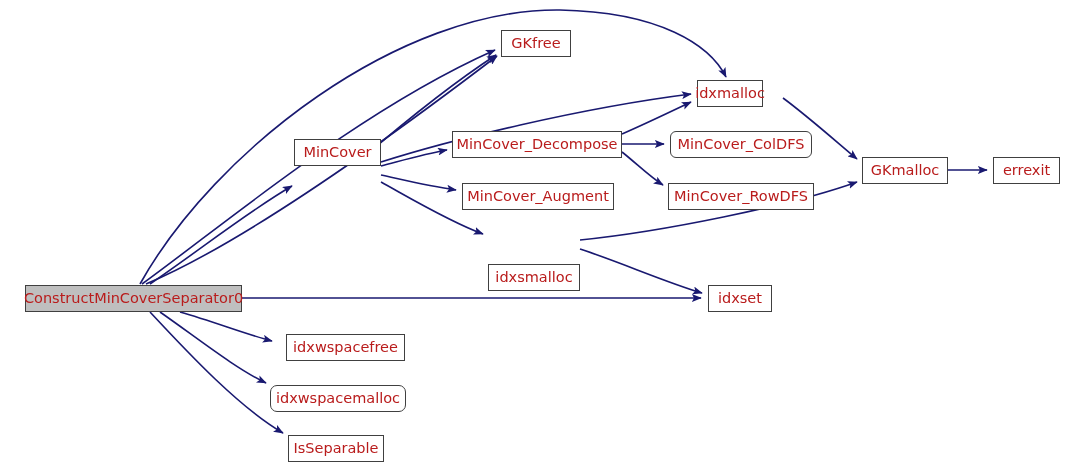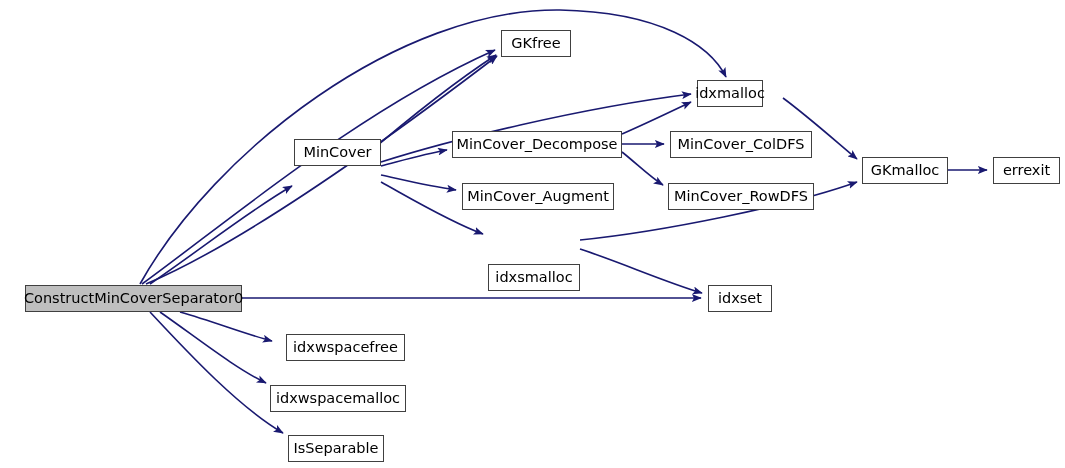--- a/index.html
+++ b/index.html
@@ -9,21 +9,21 @@
     background:#ffffff;
     font-family:"DejaVu Sans","Liberation Sans",sans-serif;
     overflow:hidden;
   }
   #edges{position:absolute;left:0;top:0;width:1065px;height:468px;}
   .node{
     position:absolute;
     box-sizing:border-box;
     border:1px solid #404040;
     background:#ffffff;
-    color:#000000;
+    color:#b91c1c;
     font-size:14.5px;
     line-height:1;
     display:flex;
     align-items:center;
     justify-content:center;
     white-space:nowrap;
     z-index:5;
   }
   .node.highlight{
     background:#bfbfbf;
@@ -63,24 +63,24 @@
         <path d="M 580,240 C 660,232 790,206 857,182" marker-end="url(#ah)" stroke="#191970"></path>
         <path d="M 580,249 C 620,262 665,282 702,293" marker-end="url(#ah)" stroke="#191970"></path>
       </g>
   </svg>
   <div id="node-layer">
       <div class="node highlight" style="left: 4px; top: 285px; width: 217px; height: 27px;">ConstructMinCoverSeparator0</div>
       <div class="node" style="left: 294px; top: 139px; width: 87px; height: 27px;">MinCover</div>
       <div class="node" style="left: 501px; top: 30px; width: 70px; height: 27px;">GKfree</div>
       <div class="node" style="left: 697px; top: 80px; width: 66px; height: 27px;">idxmalloc</div>
       <div class="node" style="left: 452px; top: 131px; width: 170px; height: 27px;">MinCover_Decompose</div>
-      <div class="node" style="left: 670px; top: 131px; width: 142px; height: 27px;">MinCover_ColDFS</div>
+      <div class="node" style="left: 670px; top: 131px; width: 142px; height: 27px; border-radius: 6px;">MinCover_ColDFS</div>
       <div class="node" style="left: 668px; top: 183px; width: 146px; height: 27px;">MinCover_RowDFS</div>
       <div class="node" style="left: 462px; top: 183px; width: 152px; height: 27px;">MinCover_Augment</div>
       <div class="node" style="left: 862px; top: 157px; width: 86px; height: 27px;">GKmalloc</div>
       <div class="node" style="left: 993px; top: 157px; width: 67px; height: 27px;">errexit</div>
       <div class="node" style="left: 488px; top: 233px; width: 92px; height: 27px; margin-top: 31px;">idxsmalloc</div>
       <div class="node" style="left: 708px; top: 285px; width: 64px; height: 27px;">idxset</div>
       <div class="node" style="left: 278px; top: 334px; width: 119px; height: 27px; margin-left: 8px;">idxwspacefree</div>
-      <div class="node" style="left: 270px; top: 385px; width: 136px; height: 27px;">idxwspacemalloc</div>
+      <div class="node" style="left: 270px; top: 385px; width: 136px; height: 27px; border-radius: 7px;">idxwspacemalloc</div>
       <div class="node" style="left: 288px; top: 435px; width: 96px; height: 27px;">IsSeparable</div>
     </div>
 </div>
 
 </body></html>

